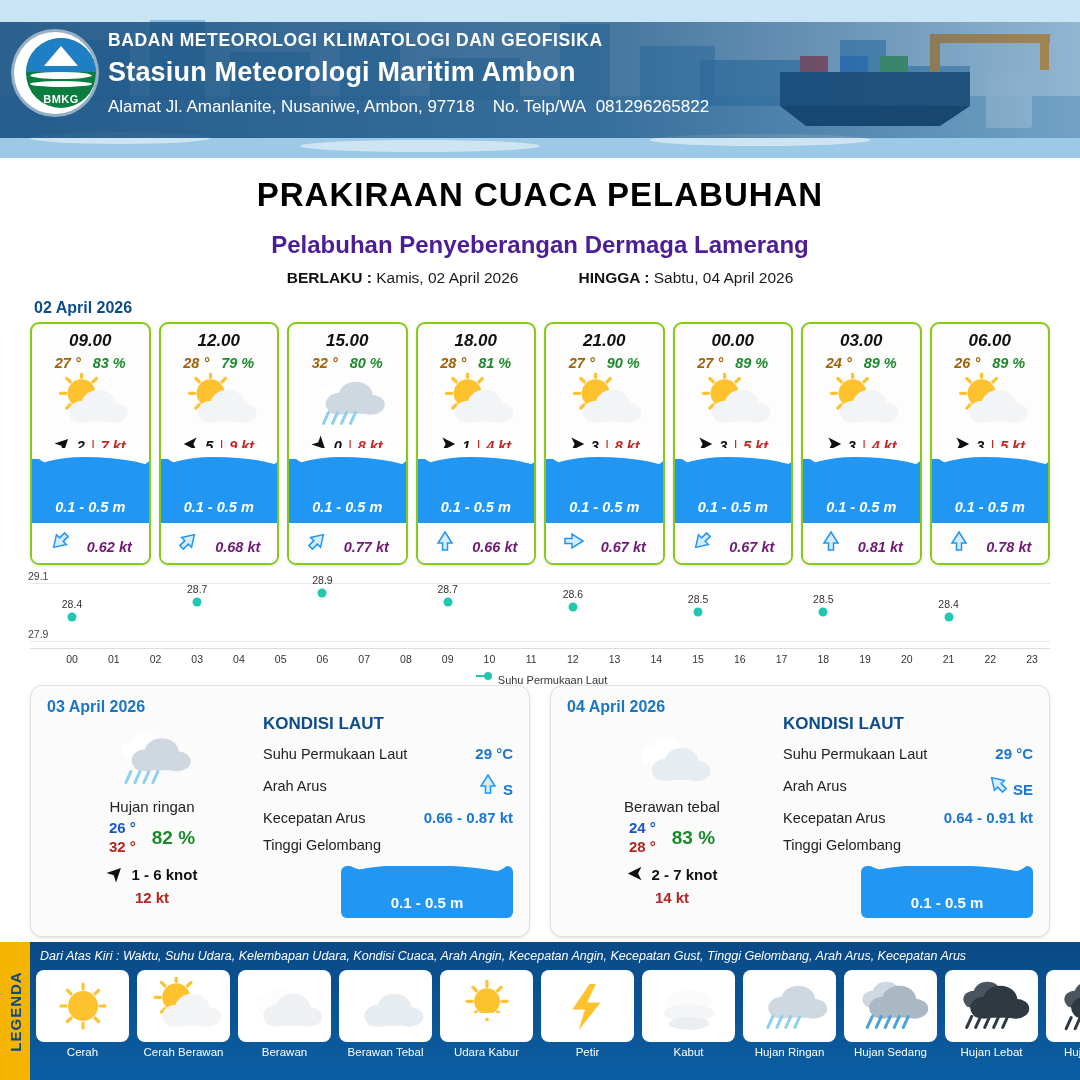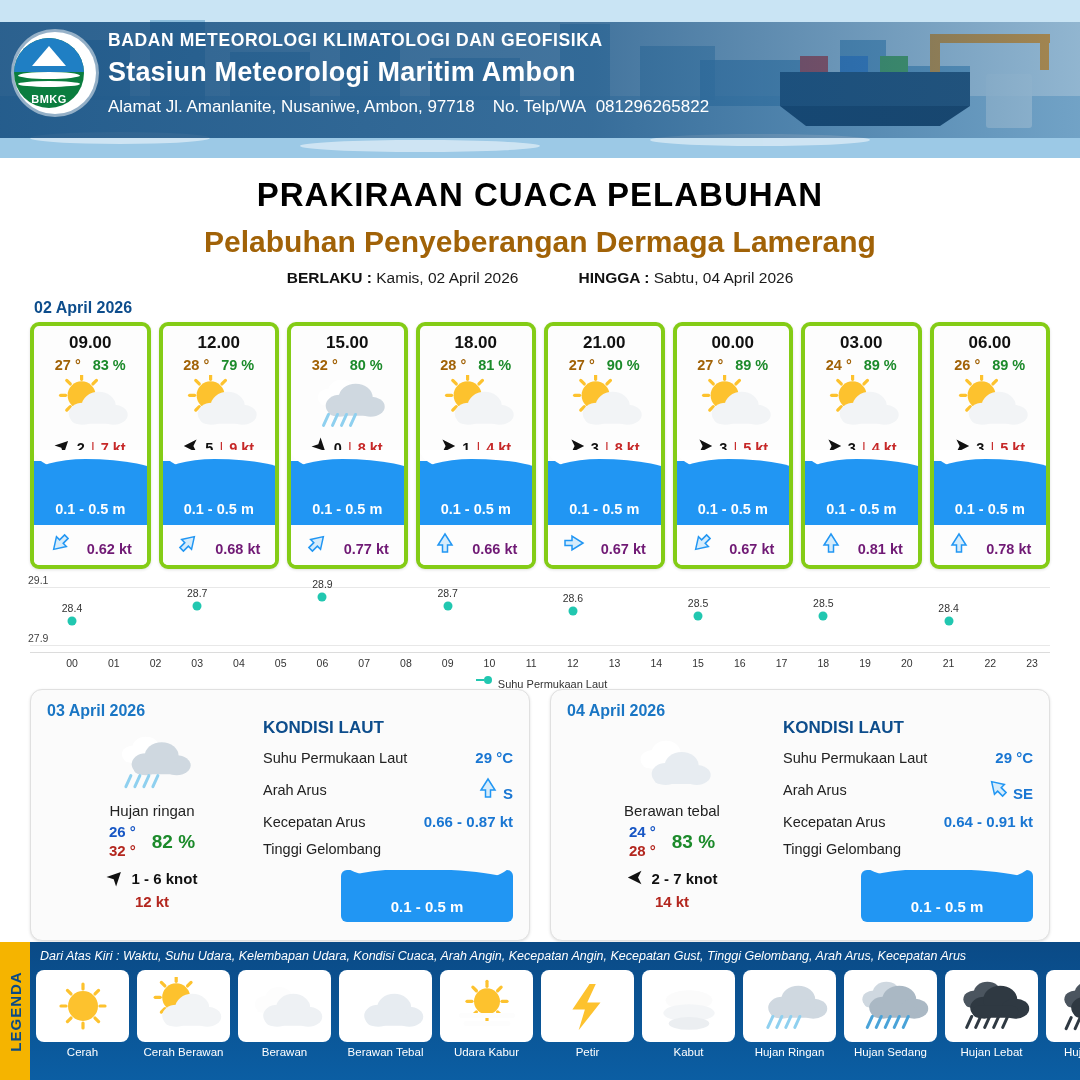--- a/index.html
+++ b/index.html
@@ -17,21 +17,21 @@
     background:linear-gradient(180deg,#bfe0f2 0%,#a9d3ea 40%,#8fc2e0 100%);
     overflow:hidden;
   }
   .hdr-art { position:absolute; inset:0; }
   .hdr-overlay {
     position:absolute; left:0; top:22px; width:1080px; height:116px;
     background:linear-gradient(90deg, rgba(16,74,125,.85) 0%, rgba(16,74,125,.72) 55%, rgba(16,74,125,.30) 100%);
   }
   .logo-wrap {
     position:absolute; left:14px; top:32px; width:82px; height:82px;
-    border-radius:50%; background:#ffffff; display:flex; align-items:center; justify-content:flex-start;
+    border-radius:50%; background:#ffffff; display:flex; align-items:center; justify-content:flex-end;
     box-shadow:0 0 0 3px rgba(255,255,255,.5);
   }
   .logo-inner { width:70px; height:70px; border-radius:50%; background:#0b7d3e; position:relative; overflow:hidden; }
   .logo-inner .sky { position:absolute; left:0; top:0; width:70px; height:34px; background:#1f7fc4; }
   .logo-inner .wave1 { position:absolute; left:4px; top:34px; width:62px; height:7px; background:#fff; border-radius:50%; }
   .logo-inner .wave2 { position:absolute; left:4px; top:43px; width:62px; height:6px; background:#fff; border-radius:50%; }
   .logo-inner .bmkg-txt {
     position:absolute; left:0; bottom:3px; width:70px; text-align:center;
     color:#fff; font-size:11px; font-weight:bold; letter-spacing:.5px;
   }
@@ -44,35 +44,35 @@
   .hdr-line2 { font-size:27px; font-weight:bold; margin-top:6px; letter-spacing:.2px; }
   .hdr-line3 { font-size:17px; margin-top:9px; font-weight:400; }
   .hdr-line3 span.gap { display:inline-block; width:18px; }
 
   
   .title-main {
     text-align:center; margin-top:18px;
     font-size:33px; font-weight:bold; color:#000000; letter-spacing:1px;
   }
   .title-sub {
-    text-align:center; margin-top:11px;
-    font-size:30px; font-weight:bold; color:#a16207;
+    text-align:center; margin-top:17px;
+    font-size:24px; font-weight:bold; color:#4c1d95;
   }
   .valid-row {
     display:flex; justify-content:center; gap:60px; margin-top:10px;
     font-size:15.5px; color:#1a1a1a;
   }
   .valid-row b { color:#111; }
 
   
   .date-label { margin:12px 0 5px 34px; font-size:16px; font-weight:bold; color:#0d4d8c; }
   .cards { display:flex; gap:8px; padding:0 30px; }
   .card {
-    width:124px; background:#fdfdfd; border:4px solid #84cc16; border-radius:9px;
-    box-shadow:0 1px 3px rgba(0,0,0,.12); overflow:hidden;
+    width:124px; background:#fdfdfd; border:2px solid #84cc16; border-radius:9px;
+    box-shadow:0 1px 3px rgba(0,0,0,.12); overflow:hidden;font-style:italic;
   }
   .c-time { text-align:center; font-size:17px; font-weight:bold; color:#111; padding-top:7px; }
   .c-th { display:flex; justify-content:center; gap:12px; margin-top:4px; font-size:14.5px; font-weight:bold; }
   .c-temp { color:#a16207; }
   .c-hum  { color:#1b8a2a; }
   .c-icon { height:62px; display:flex; align-items:center; justify-content:center; }
   .c-wind {
     display:flex; align-items:center; justify-content:center; gap:6px;
     font-size:14.5px; font-weight:bold; padding:3px 0 4px;
   }

